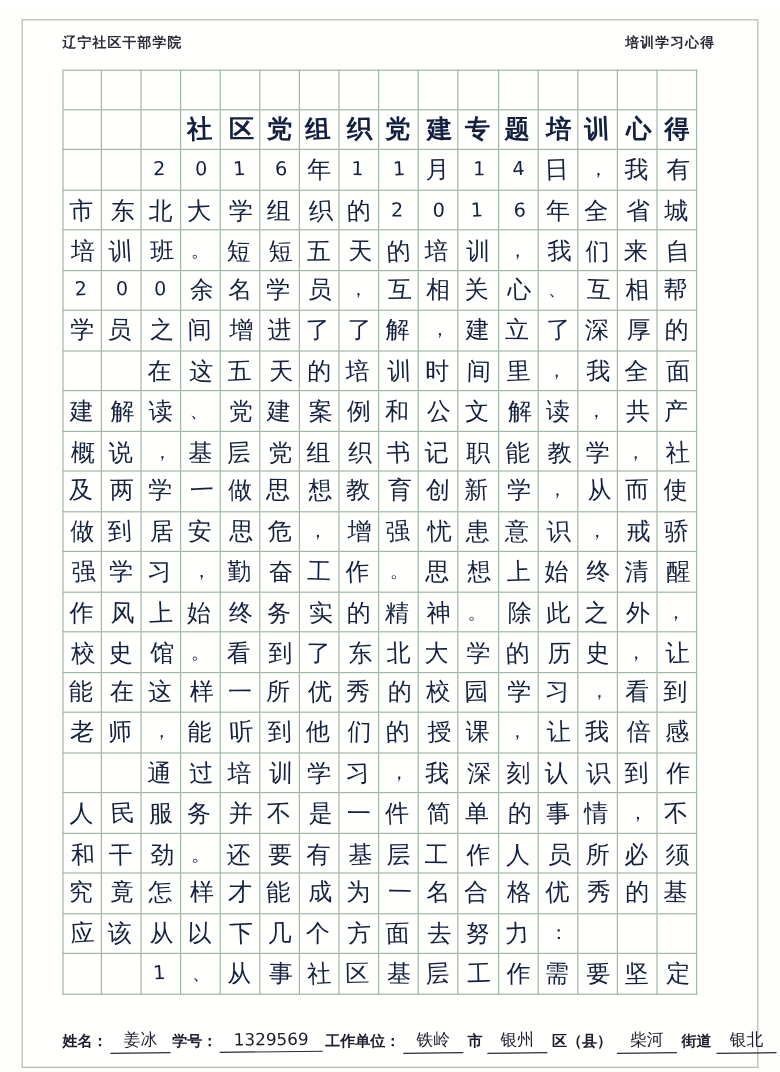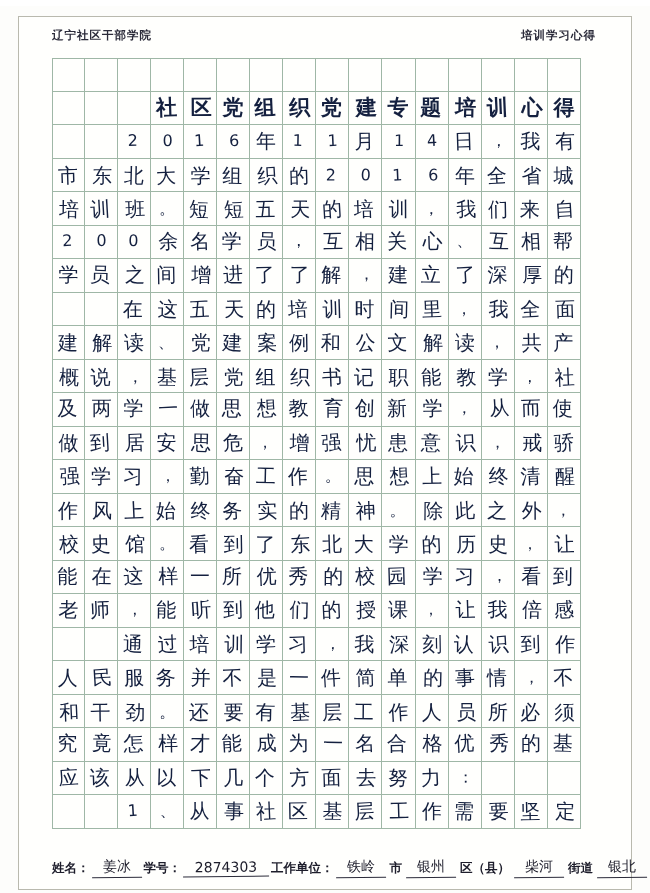--- a/index.html
+++ b/index.html
@@ -1249,21 +1249,21 @@
         <div class="cell">
           <span class="hw" style="transform: translate(1.2px, 0px) rotate(0.6deg);">定</span>
         </div>
       </div>
     </div>
 
   <div class="footer">
     <span class="lbl">姓名：</span>
     <span class="val narrow">姜冰</span>
     <span class="lbl">学号：</span>
-    <span class="val wide">2874303</span>
+    <span class="val wide">1329569</span>
     <span class="lbl">工作单位：</span>
     <span class="val narrow">铁岭</span>
     <span class="plain">市</span>
     <span class="val narrow">银州</span>
     <span class="plain">区（县）</span>
     <span class="val narrow">柴河</span>
     <span class="plain">街道</span>
     <span class="val narrow">银北</span>
 
   </div>

